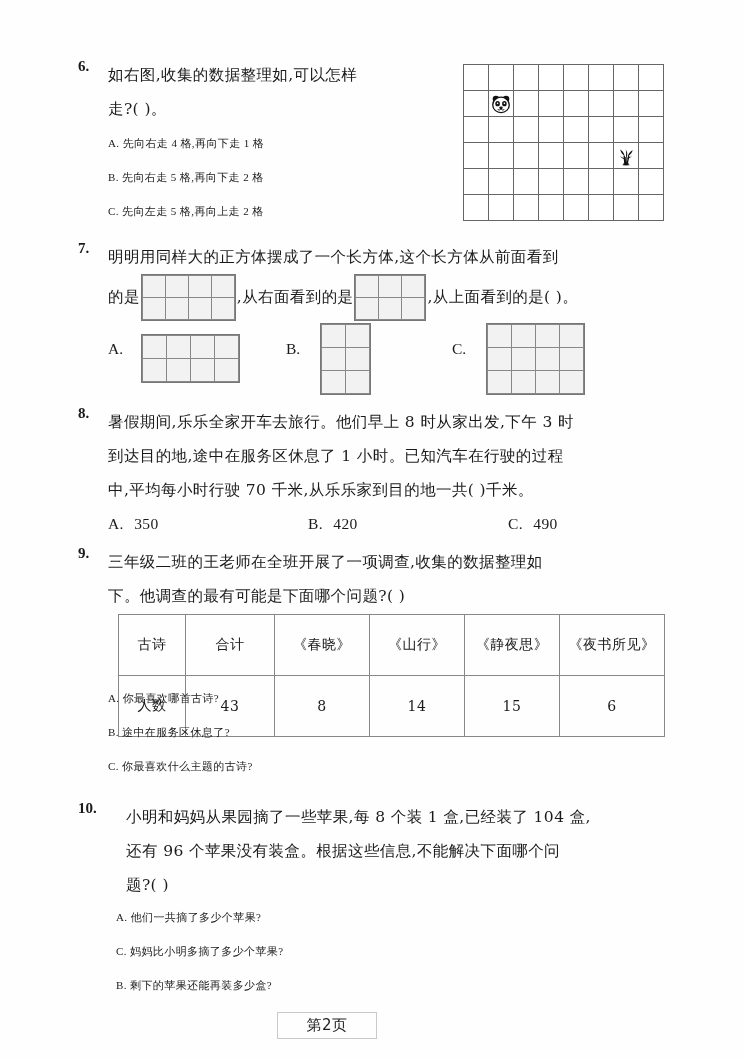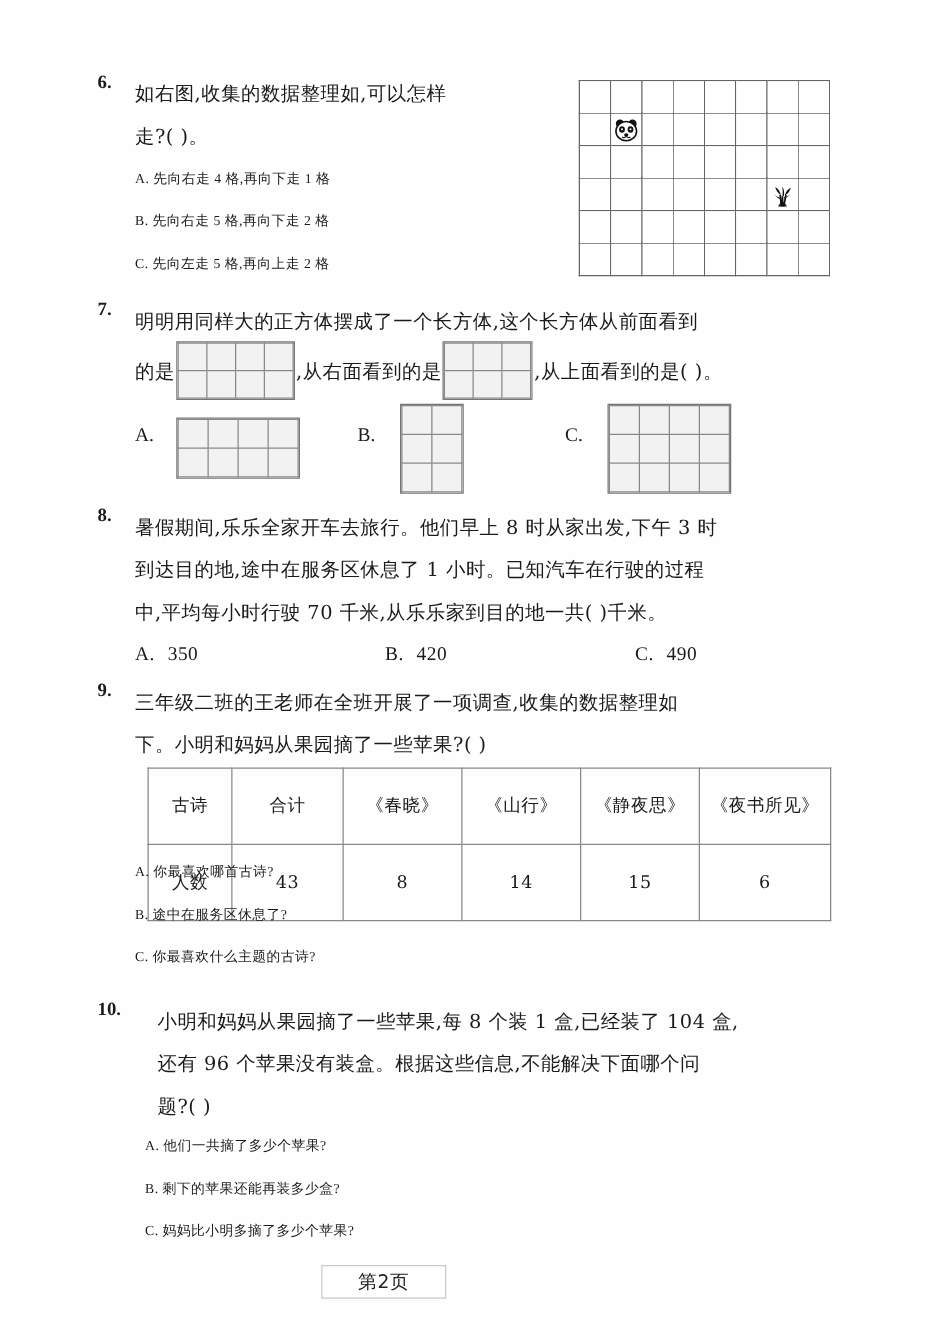--- a/index.html
+++ b/index.html
@@ -146,20 +146,21 @@
 
   
   .footer {
     position: absolute;
     left: 0;
     width: 614px;
     text-align: center;
     font-size: 15px;
     font-family: "DejaVu Sans", "Liberation Sans", sans-serif;
     color: #222;
+    padding-left: 20px;
   }
   .footerBox {
     display: inline-block;
     border: 1px solid #c9c9c9;
     padding: 3px 28px;
     letter-spacing: 0.5px;
   }
 </style>
 </head>
 <body>
@@ -385,21 +386,21 @@
           <span style="margin-left:6px;">490</span>
         </span>
       </div>
     </div>
   </div>
 
   <div class="question" style="top:545px;">
     <div class="qnum">9.</div>
     <div class="qbody">
       <div class="qline">三年级二班的王老师在全班开展了一项调查,收集的数据整理如</div>
-      <div class="qline">下。小明和妈妈从果园摘了一些苹果?(        )</div>
+      <div class="qline">下。他调查的最有可能是下面哪个问题?(        )</div>
     </div>
   </div>
 
   <table class="dataTable" style="position:absolute; left:118px; top:614px;">
     <tbody>
         <tr>
       <td class="hdr colA">古诗</td>
       <td class="hdr colB">合计</td>
       <td class="hdr colC">《春晓》</td>
       <td class="hdr colD">《山行》</td>
@@ -427,21 +428,21 @@
     <div class="qnum" style="width:34px;">10.</div>
     <div class="qbody" style="margin-left:48px;">
       <div class="qline">小明和妈妈从果园摘了一些苹果,每 8 个装 1 盒,已经装了 104 盒,</div>
       <div class="qline">还有 96 个苹果没有装盒。根据这些信息,不能解决下面哪个问</div>
       <div class="qline">题?(        )</div>
     </div>
   </div>
 
   <div style="position:absolute; left:116px; top:900px; width:560px;">
     <div class="opt">A. 他们一共摘了多少个苹果?</div>
+    <div class="opt">C. 妈妈比小明多摘了多少个苹果?</div>
     <div class="opt">B. 剩下的苹果还能再装多少盒?</div>
-    <div class="opt">C. 妈妈比小明多摘了多少个苹果?</div>
   </div>
 
   <div class="footer" style="top:1012px;">
     <span class="footerBox">第2页</span>
   </div>
 
 </div>
 
 </body></html>

